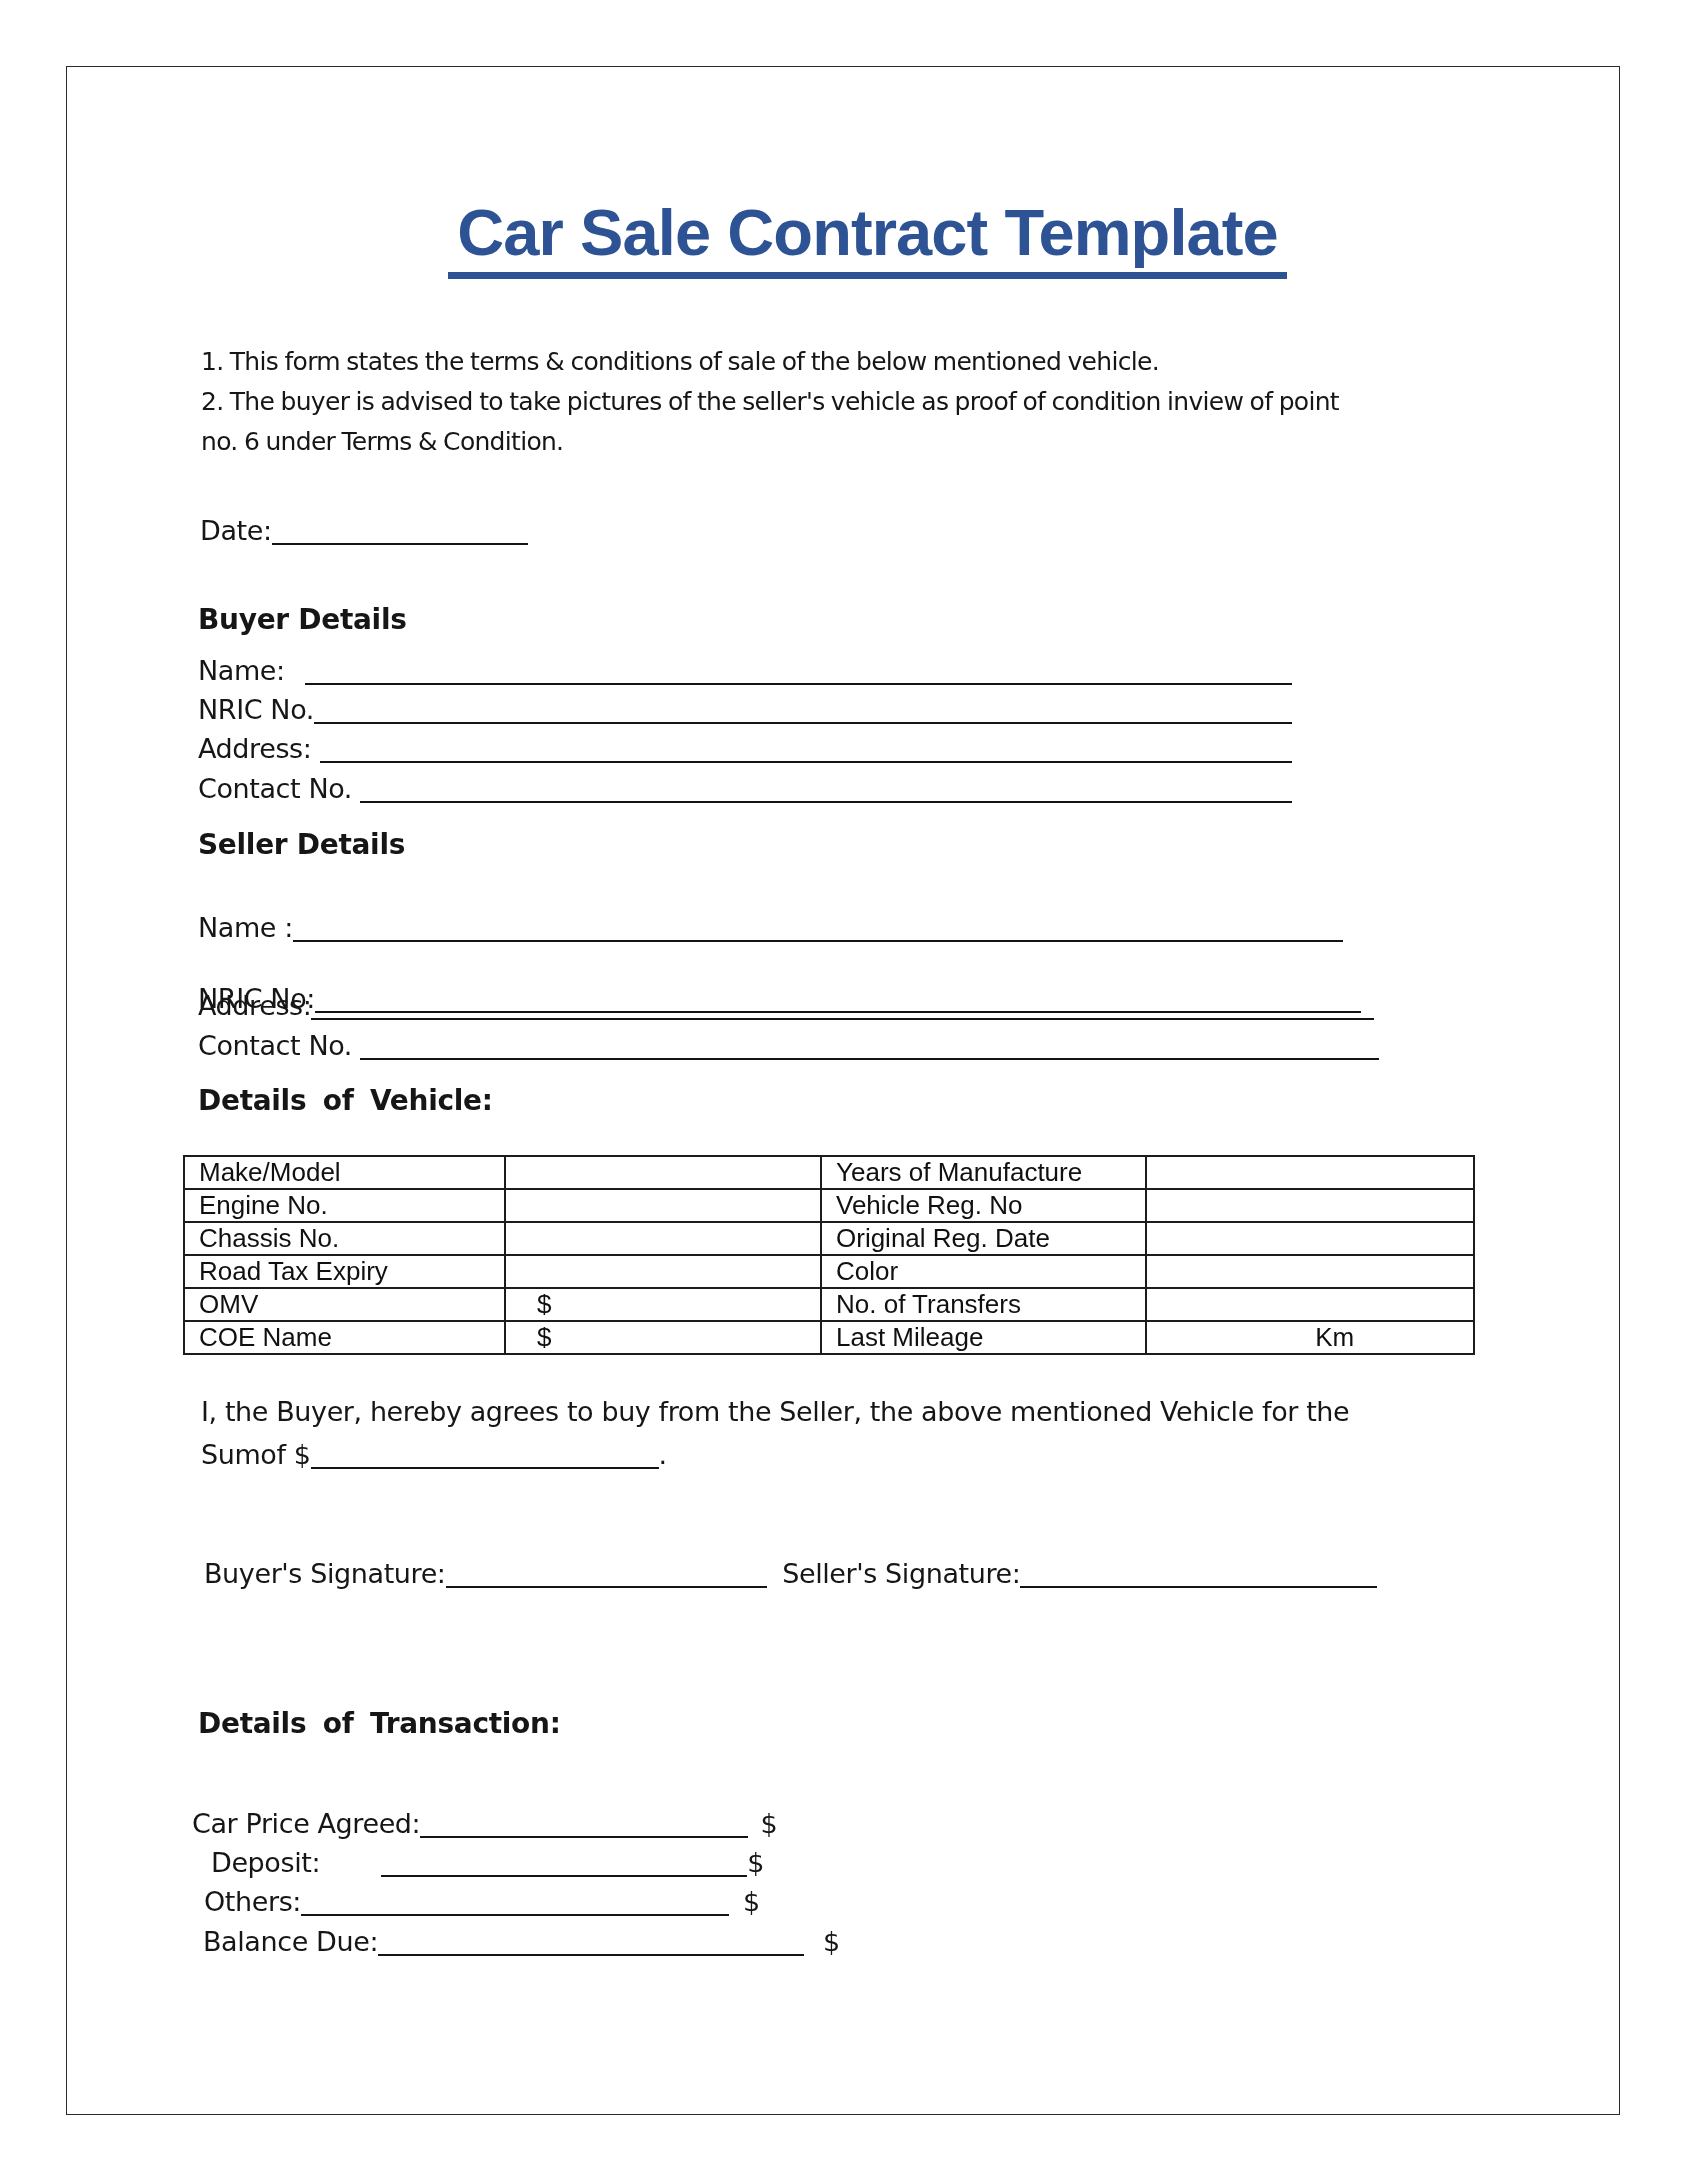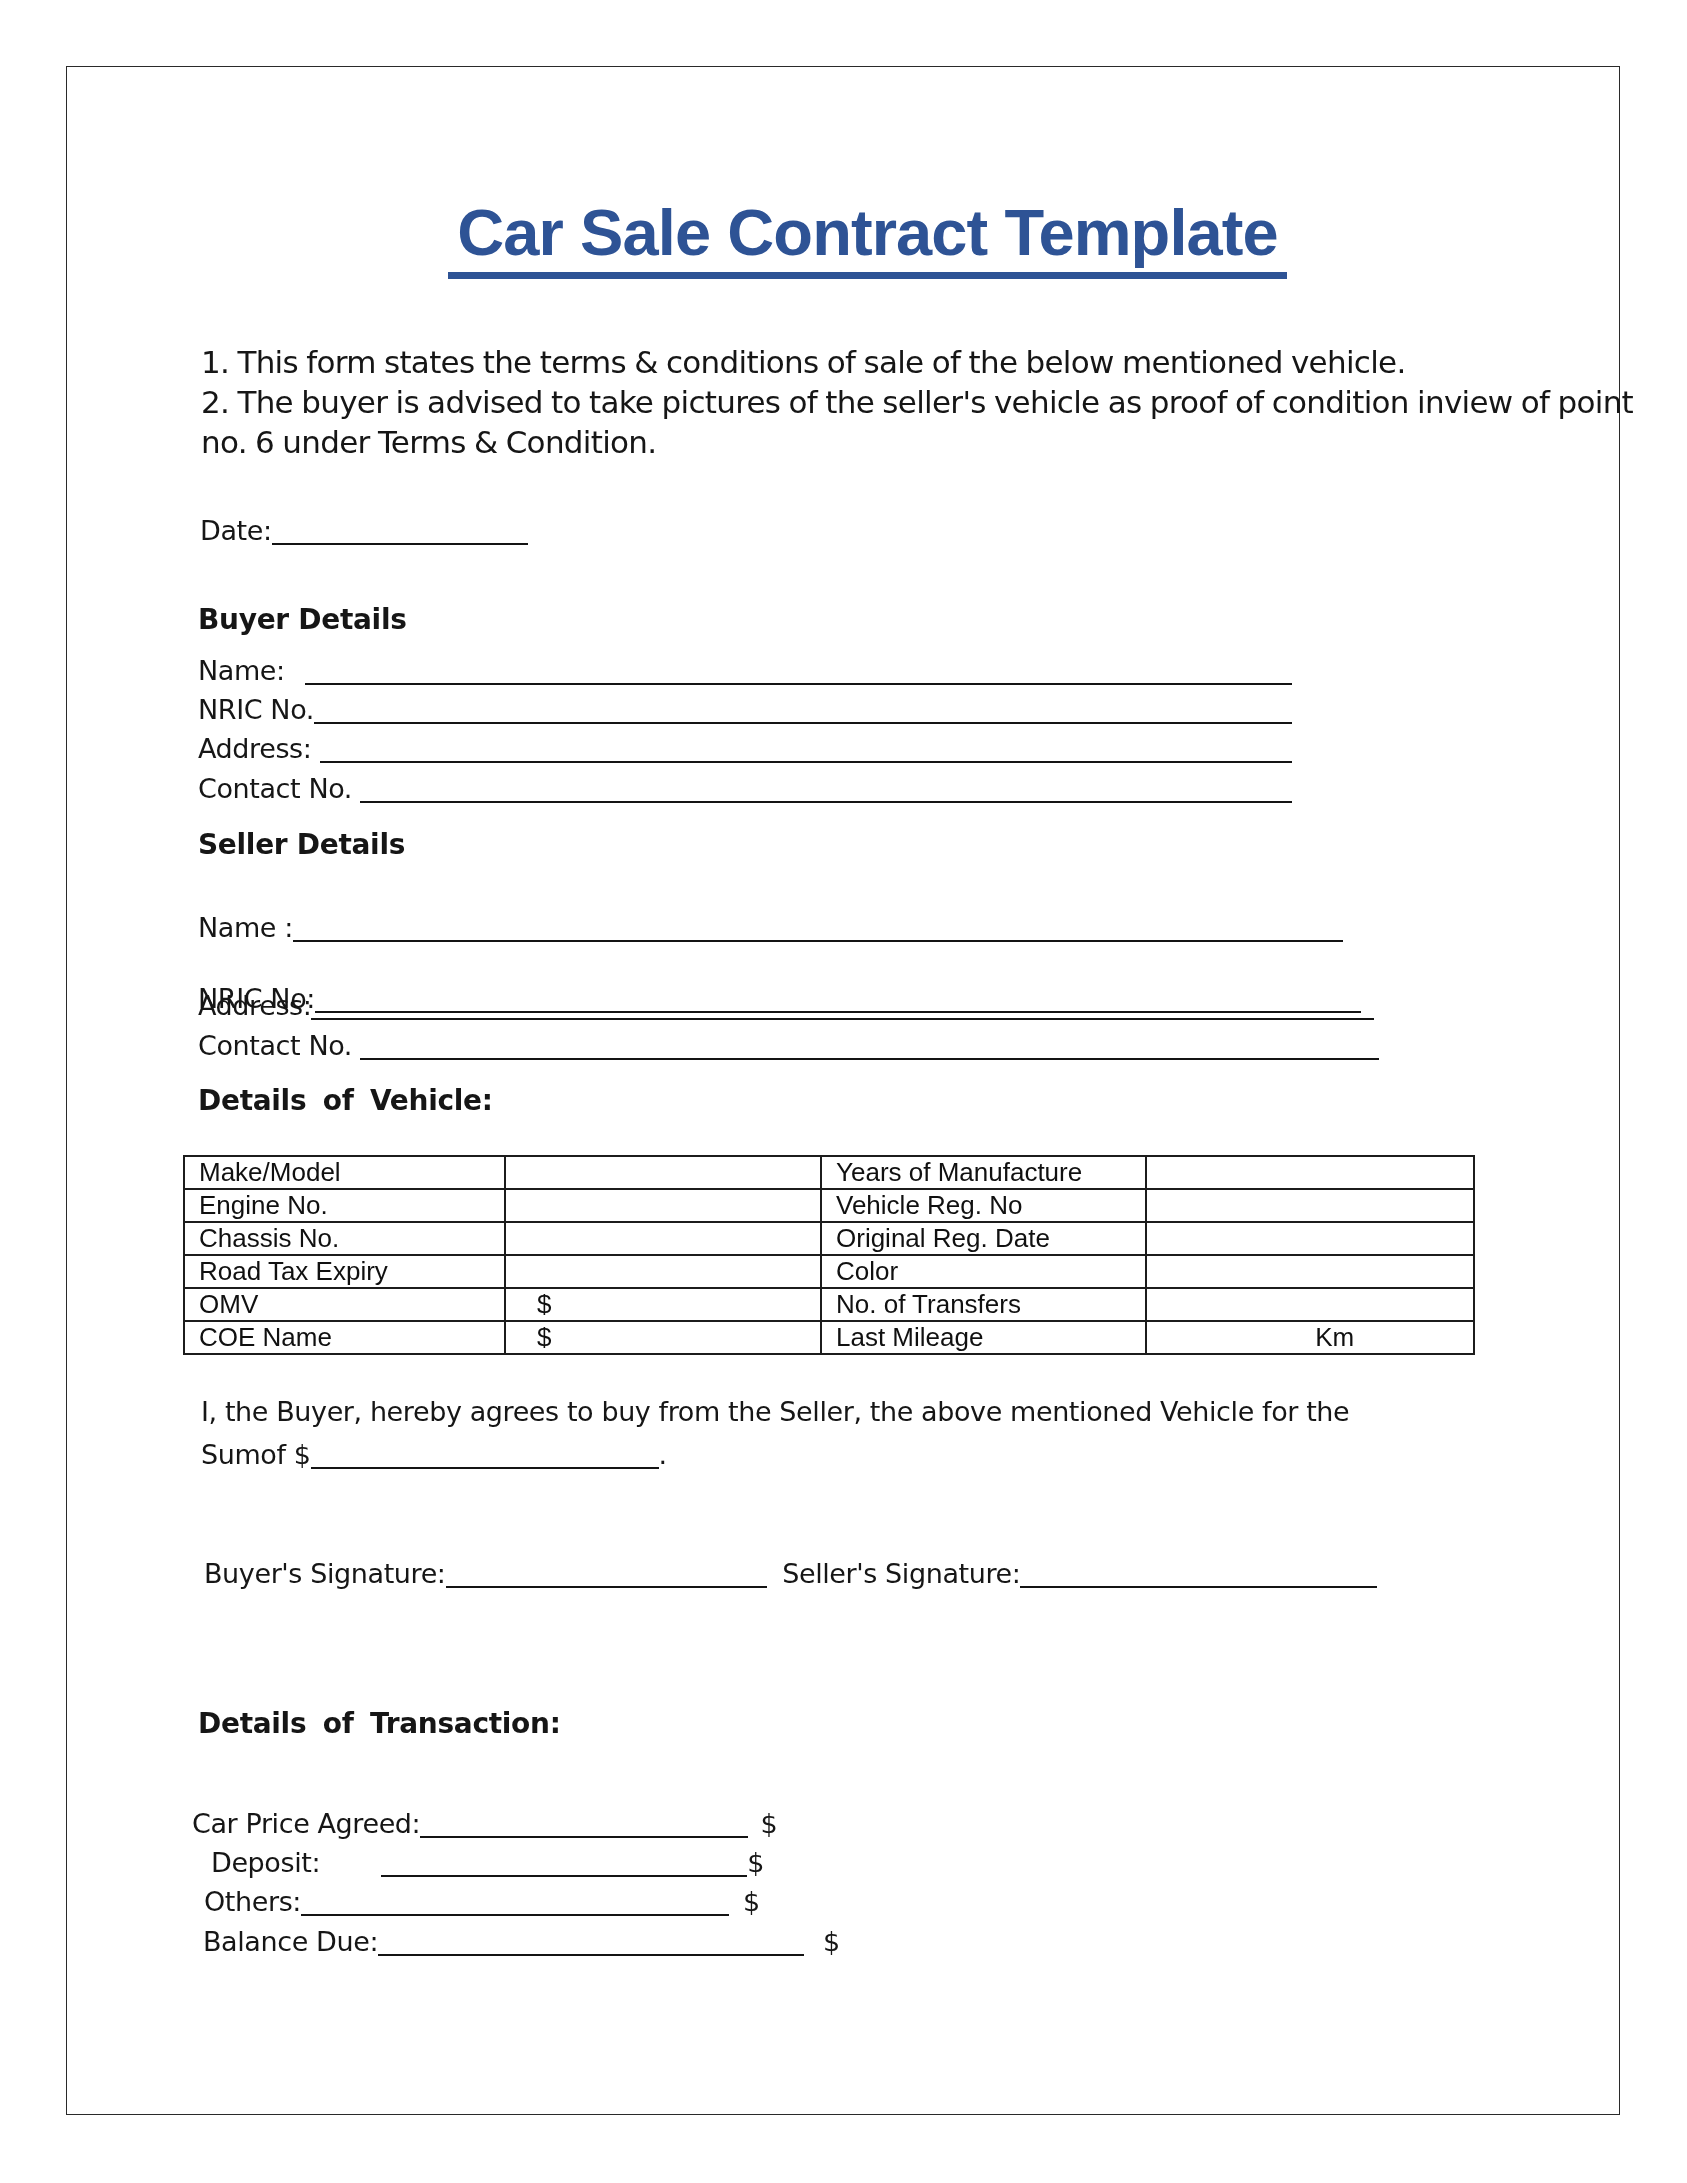--- a/index.html
+++ b/index.html
@@ -13,21 +13,21 @@
   }
   
   .title-row { position:absolute; top:199px; left:0; width:100%; text-align:center;padding-left:24px; }
   .doc-title {
     display:inline-block;
     font-family:"Liberation Sans", sans-serif; font-weight:bold;
     font-size:65px; line-height:1.06; letter-spacing:-0.9px;
     color:#2E5395; border-bottom:7.9px solid #2E5395; padding:0 8.7px 4.4px 8.7px;
   }
   
-  .intro { position:absolute; left:201px; top:342px; font-size:31px;
+  .intro { position:absolute; left:201px; top:342px; font-size:25px;
            letter-spacing:-0.7px; word-spacing:-0.9px; line-height:40px; white-space:nowrap; }
   
   .row { position:absolute; display:flex; align-items:flex-end; height:38px;
          font-size:27px; letter-spacing:-0.4px; line-height:35px; white-space:pre; }
   .blank { border-bottom:2.6px solid #141414; height:30px; margin-bottom:2.6px; }
   .blank.grow { flex:1 1 auto; }
   .sec-heading { position:absolute; font-size:28px; font-weight:bold; letter-spacing:-0.3px; }
   .sec-heading.wide { word-spacing:7px; }
   
   .veh-table { position:absolute; left:183px; top:1155px; border-collapse:collapse;

